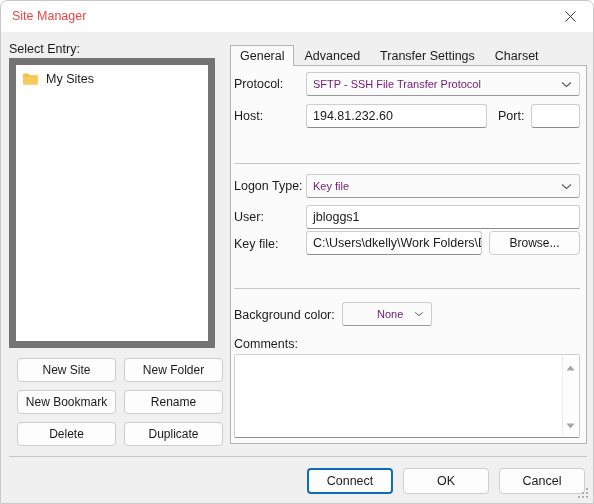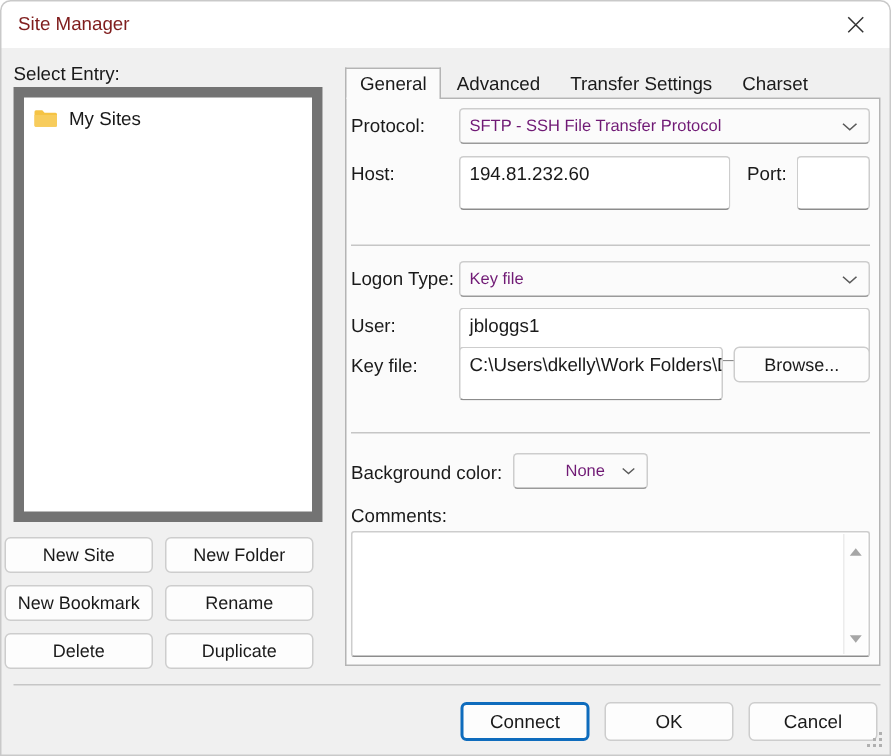--- a/index.html
+++ b/index.html
@@ -35,21 +35,21 @@
     left: 0; top: 0;
     width: 100%;
     height: 31px;
     background: #ffffff;
     border-radius: 6px 6px 0 0;
   }
   .titlebar-text {
     position: absolute;
     left: 11px; top: 8px;
     font-size: 12.5px;
-    color: #7f1d1d;
+    color: #ef4444;
   }
   .close-btn {
     position: absolute;
     right: 0; top: 0;
     width: 45px; height: 31px;
     border-radius: 0 6px 0 0;
     display: flex; align-items: center; justify-content: center;
     cursor: default;
   }
   .close-btn svg { display:block; }
@@ -97,21 +97,21 @@
     position: absolute;
     left: 11px; top: 0;
     width: 9px; height: 9px;
     border-left: 1px dotted #8a8a8a;
     border-bottom: 1px dotted #8a8a8a;
   }
 
   
   .left-buttons {
     position: absolute;
-    left: 2px; top: 357px;
+    left: 16px; top: 357px;
     width: 206px;
     display: grid;
     grid-template-columns: 99px 99px;
     grid-gap: 8px;
   }
   .btn {
     height: 24px;
     background: #fdfdfd;
     border: 1px solid #cdcdcd;
     border-radius: 4px;
@@ -181,21 +181,21 @@
     background: #ffffff;
     border: 1px solid #cdcdcd;
     border-bottom-color: #8c8c8c;
     border-radius: 3px;
     box-sizing: border-box;
     font-family: "Liberation Sans", sans-serif;
     font-size: 12.5px;
     color: #1a1a1a;
     padding: 0 6px;
     line-height: 22px;
-    height: 36px;
+    height: 24px;
     overflow: hidden;
     white-space: nowrap;
   }
   .combo {
     position: absolute;
     background: #fbfbfb;
     border: 1px solid #cdcdcd;
     border-bottom-color: #9a9a9a;
     border-radius: 3px;
     box-sizing: border-box;

